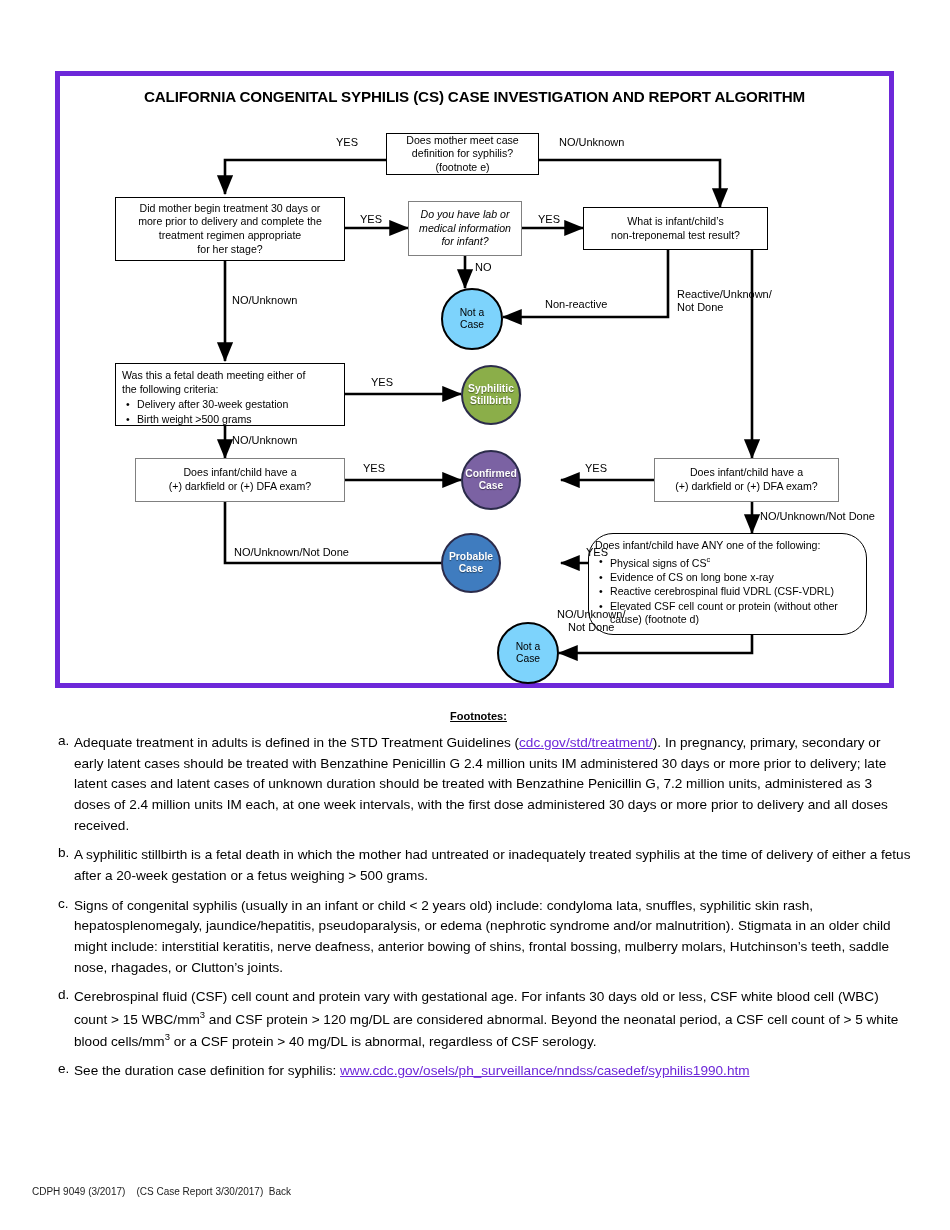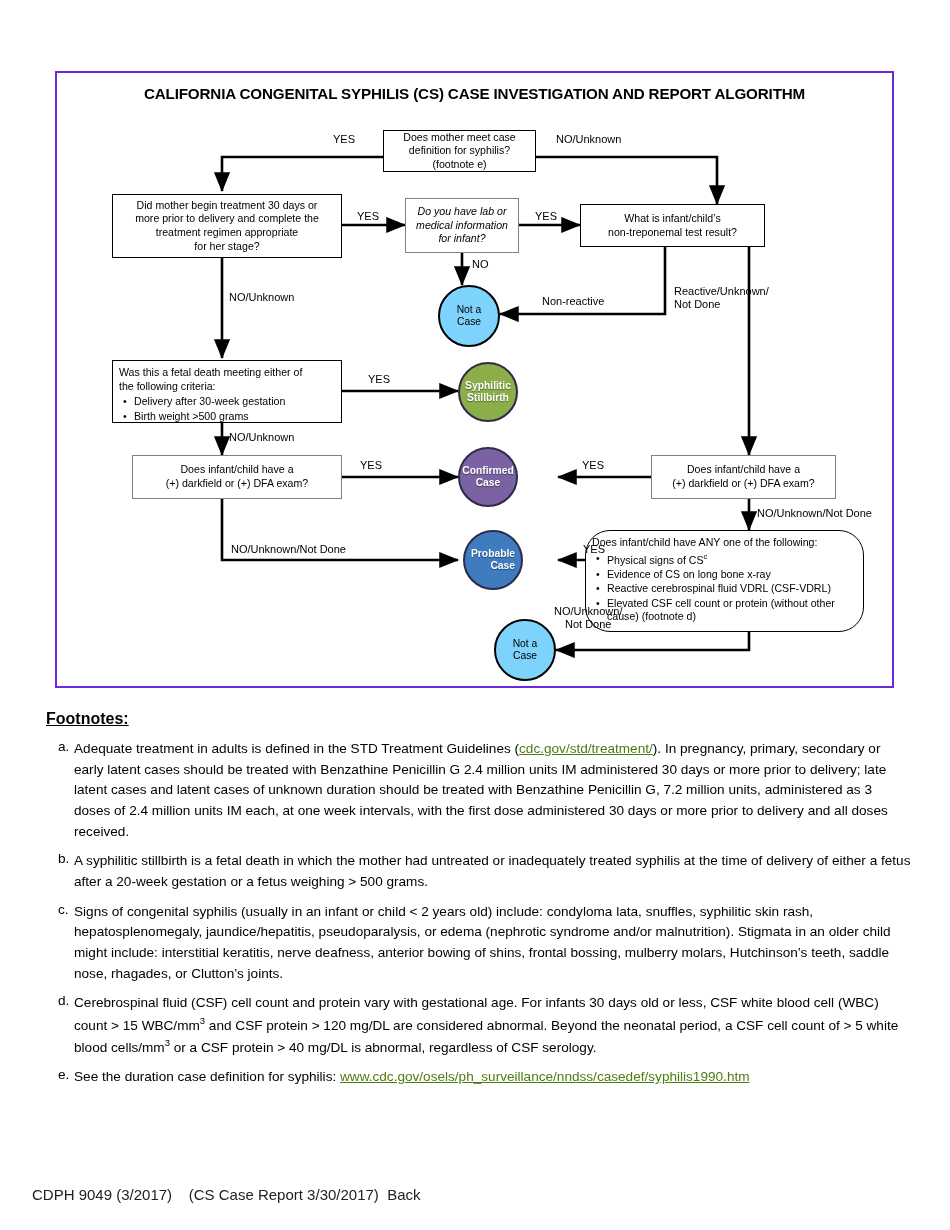--- a/index.html
+++ b/index.html
@@ -4,21 +4,21 @@
 <style>
   html,body{margin:0;padding:0;background:#fff;}
   body{
     width:950px;height:1230px;position:relative;overflow:hidden;
     font-family:"Liberation Sans", sans-serif;color:#000;
   }
 
   
   #chart-frame{
     position:absolute;left:55px;top:71px;width:839px;height:617px;
-    border:2px solid #6d28d9;background:#fff;box-sizing:border-box;
+    border:5px solid #6d28d9;background:#fff;box-sizing:border-box;
   }
   #chart-title{
     position:absolute;left:0;top:12px;width:100%;text-align:center;
     font-size:15.2px;font-weight:bold;letter-spacing:-0.15px;
   }
 
   
   #wires{position:absolute;left:0;top:0;width:839px;height:617px;}
 
   
@@ -43,30 +43,30 @@
   .circ-plain{border:2.4px solid #000;background:#7dd3fc;font-weight:normal;}
   .circ-color{border:2.2px solid #2b2b4a;color:#fff;font-weight:bold;
               text-shadow:0 1px 1px rgba(0,0,0,.45);}
 
   
   .lbl{position:absolute;font-size:11px;line-height:1.22;white-space:nowrap;}
   .lbl.ctr{text-align:center;}
 
   
   #footnotes{position:absolute;left:46px;top:710px;width:865px;}
-  #fn-head{font-size:16px;font-weight:bold;text-decoration:underline;
-           margin-bottom:11px;}
+  #fn-head{font-size:11px;font-weight:bold;text-decoration:underline;
+           margin-bottom:11px;text-align:center;}
   .fn-row{display:flex;margin-bottom:9px;}
   .fn-mark{width:28px;flex:0 0 28px;font-size:13.6px;padding-left:12px;
            box-sizing:border-box;}
   .fn-body{flex:1;font-size:13.6px;line-height:1.52;text-align:left;}
-  .lnk{color:#4d7c0f;text-decoration:underline;}
+  .lnk{color:#6d28d9;text-decoration:underline;}
   .sup2{font-size:9.5px;vertical-align:super;}
 
-  #doc-footer{position:absolute;left:32px;top:1186px;font-size:15px;
+  #doc-footer{position:absolute;left:32px;top:1186px;font-size:10px;
               color:#222;white-space:pre;}
 </style>
 </head>
 <body>
 
 <div id="chart-frame">
 
   <div id="chart-title">CALIFORNIA CONGENITAL SYPHILIS (CS) CASE INVESTIGATION AND REPORT ALGORITHM</div>
 
   <svg id="wires" viewBox="0 0 839 617" xmlns="http://www.w3.org/2000/svg">
@@ -194,21 +194,21 @@
     </div>
   </div>
 
   <div class="circ circ-color" style="left:401px;top:374px;width:60px;height:60px;background:#7B62A3;">
     <div>
       <span>Confirmed</span><br>
       <span>Case</span>
     </div>
   </div>
 
-  <div class="circ circ-color" style="left:406px;top:457px;width:60px;height:60px;background:#3F7CBF;text-align:right;">
+  <div class="circ circ-color" style="left:381px;top:457px;width:60px;height:60px;background:#3F7CBF;">
     <div>
       <span>Probable</span><br>
       <span>Case</span>
     </div>
   </div>
 
   <div class="circ circ-plain" style="left:437px;top:546px;width:62px;height:62px;">
     <div>
       <span>Not a</span><br>
       <span>Case</span>

